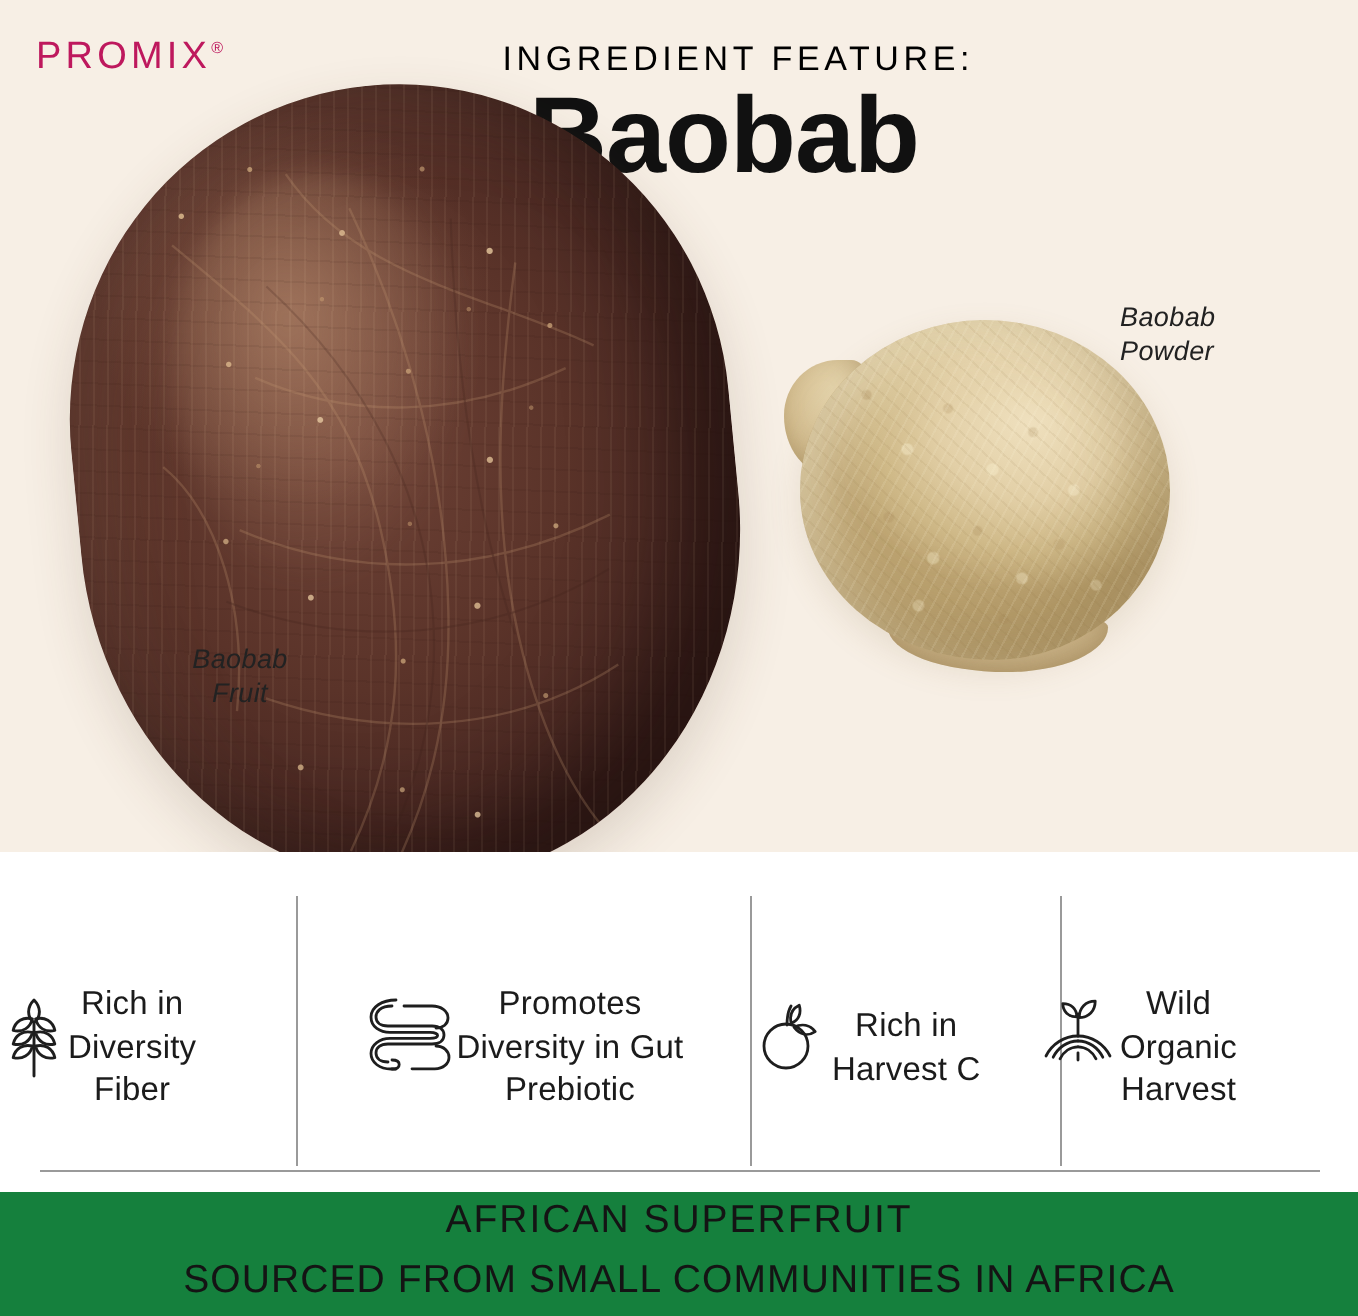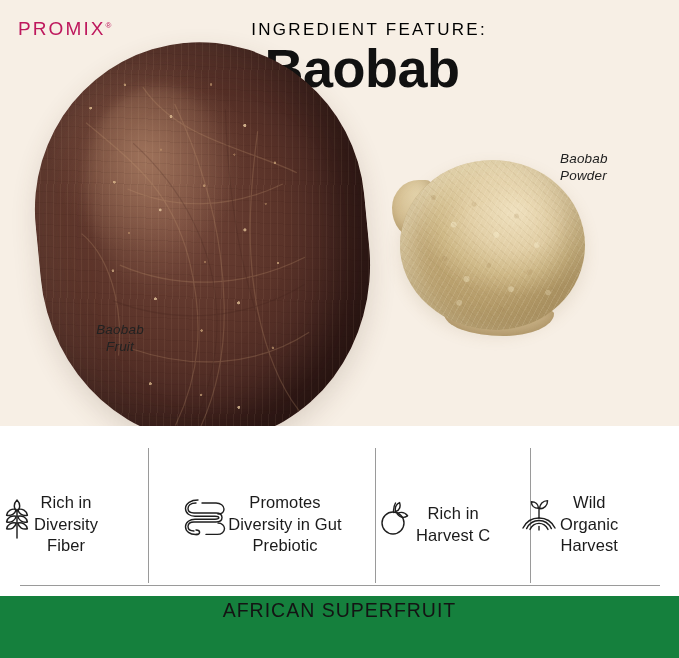--- a/index.html
+++ b/index.html
@@ -331,13 +331,14 @@
       <div>Organic</div>
       <div>Harvest</div>
     </div>
   </div>
 
   <div class="hdiv"></div>
 </div>
 
 <div class="footer">
   <div class="fline">AFRICAN SUPERFRUIT</div>
+  <div class="fline l2">SOURCED FROM SMALL COMMUNITIES IN AFRICA</div>
 </div>
 
 </body></html>

